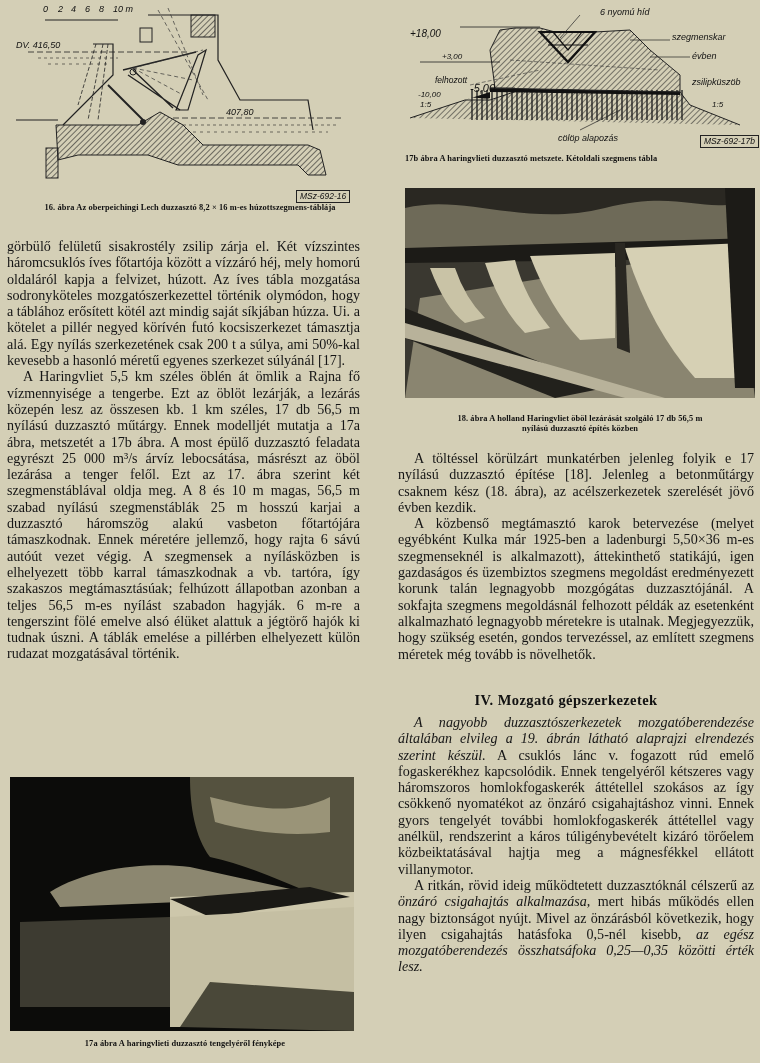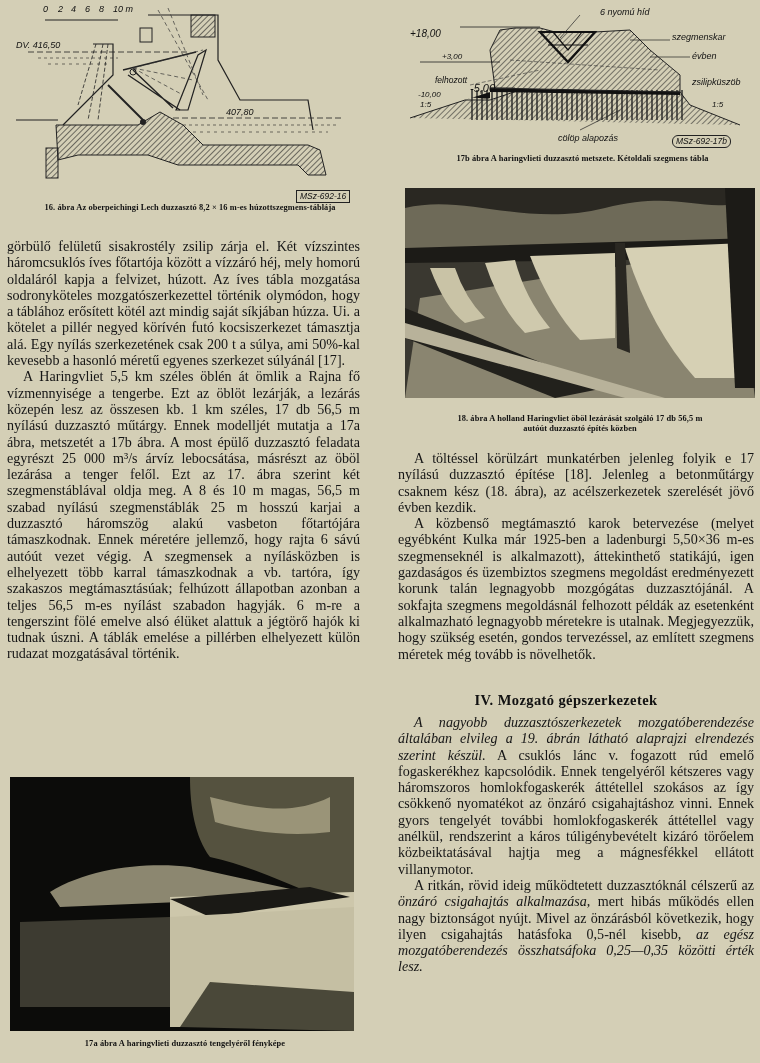--- a/index.html
+++ b/index.html
@@ -124,41 +124,41 @@
   <div class="label-it" style="left:302px; top:51px;">évben</div>
   <div class="label-it" style="left:52px; top:52px; font-size:8px;">+3,00</div>
   <div class="label-it" style="left:45px; top:75px; font-size:8.5px;">felhozott</div>
   <div class="label-it" style="left:80px; top:82px; font-size:11px;">-5,00</div>
   <div class="label-it" style="left:302px; top:77px;">zsilipküszöb</div>
   <div class="label-it" style="left:28px; top:90px; font-size:8px;">-10,00</div>
   <div class="label-it" style="left:30px; top:100px; font-size:8px;">1:5</div>
   <div class="label-it" style="left:322px; top:100px; font-size:8px;">1:5</div>
   <div class="label-it" style="left:168px; top:133px;">cölöp alapozás</div>
 </div>
-<div class="ref" style="left:672px; top:135px;border-radius:6px;">MSz-692-17b</div>
-<div class="abs caption" style="left:405px; top:154px; width:355px; text-align:center; white-space:nowrap;">17b ábra A haringvlieti duzzasztó metszete. Kétoldali szegmens tábla</div>
+<div class="ref" style="left:700px; top:135px;">MSz-692-17b</div>
+<div class="abs caption" style="left:405px; top:154px; width:355px; text-align:left; white-space:nowrap;">17b ábra A haringvlieti duzzasztó metszete. Kétoldali szegmens tábla</div>
 
 <div class="photo" style="left:405px; top:188px; width:350px; height:210px; background:#3a3830;">
   <svg width="350" height="210" viewBox="0 0 350 210">
     <rect x="0" y="0" width="350" height="60" fill="#6e6a58"></rect>
     <path d="M0,20 C60,5 120,40 200,20 S300,30 350,10 L350,0 L0,0 Z" fill="#2a2822"></path>
     <path d="M0,60 L350,50 L350,70 L0,75 Z" fill="#1c1b17"></path>
     <path d="M15,110 L330,60 L350,210 L0,210 Z" fill="#8a8570"></path>
     <path d="M25,80 Q40,120 60,135 L80,130 Q60,110 50,80 Z" fill="#c9c3a6"></path>
     <path d="M80,75 Q95,120 120,145 L145,140 Q120,110 110,72 Z" fill="#cfc9ad"></path>
     <path d="M125,68 Q145,120 175,152 L210,150 L210,65 Z" fill="#d2ccb0"></path>
     <path d="M220,60 Q245,140 290,190 L340,190 L340,55 Z" fill="#d6d0b4"></path>
     <path d="M0,120 L200,200 L150,210 L0,150 Z" fill="#22211c"></path>
     <path d="M0,135 L260,210 L220,210 L0,150 Z" fill="#b8b29a"></path>
     <path d="M210,55 L220,55 L225,165 L212,160 Z" fill="#2a2822"></path>
     <path d="M320,0 L350,0 L350,200 L330,200 Z" fill="#1c1b17"></path>
   </svg>
 </div>
 <div class="abs caption" style="left:400px; top:414px; width:360px;">18. ábra A holland Haringvliet öböl lezárását szolgáló 17 db 56,5 m</div>
-<div class="abs caption" style="left:400px; top:424px; width:360px;">autóút duzzasztó építés közben</div>
+<div class="abs caption" style="left:400px; top:424px; width:360px;">nyílású duzzasztó építés közben</div>
 
 <div class="abs col-text" style="left:7px; top:238px; width:353px;">
   <p>görbülő felületű sisakrostély zsilip zárja el. Két vízszintes háromcsuklós íves főtartója között a vízzáró héj, mely homorú oldaláról kapja a felvizet, húzott. Az íves tábla mozgatása sodronyköteles mozgatószerkezettel történik olymódon, hogy a táblához erősített kötél azt mindig saját síkjában húzza. Ui. a kötelet a pillér negyed körívén futó kocsiszerkezet támasztja alá. Egy nyílás szerkezetének csak 200 t a súlya, ami 50%-kal kevesebb a hasonló méretű egyenes szerkezet súlyánál [17].</p>
   <p class="indent">A Haringvliet 5,5 km széles öblén át ömlik a Rajna fő vízmennyisége a tengerbe. Ezt az öblöt lezárják, a lezárás közepén lesz az összesen kb. 1 km széles, 17 db 56,5 m nyílású duzzasztó műtárgy. Ennek modelljét mutatja a 17a ábra, metszetét a 17b ábra. A most épülő duzzasztó feladata egyrészt 25 000 m³/s árvíz lebocsátása, másrészt az öböl lezárása a tenger felől. Ezt az 17. ábra szerint két szegmenstáblával oldja meg. A 8 és 10 m magas, 56,5 m szabad nyílású szegmenstáblák 25 m hosszú karjai a duzzasztó háromszög alakú vasbeton főtartójára támaszkodnak. Ennek méretére jellemző, hogy rajta 6 sávú autóút vezet végig. A szegmensek a nyílásközben is elhelyezett több karral támaszkodnak a vb. tartóra, így szakaszos megtámasztásúak; felhúzott állapotban azonban a teljes 56,5 m-es nyílást szabadon hagyják. 6 m-re a tengerszint fölé emelve alsó élüket alattuk a jégtörő hajók ki tudnak úszni. A táblák emelése a pillérben elhelyezett külön rudazat mozgatásával történik.</p>
 </div>
 
 <div class="photo" style="left:10px; top:777px; width:344px; height:254px;">
   <svg width="344" height="254" viewBox="0 0 344 254">
     <rect x="0" y="0" width="344" height="254" fill="#0c0c0a"></rect>
     <path d="M180,0 L344,0 L344,130 C300,120 250,90 200,80 C185,60 180,30 180,0 Z" fill="#55523f"></path>

